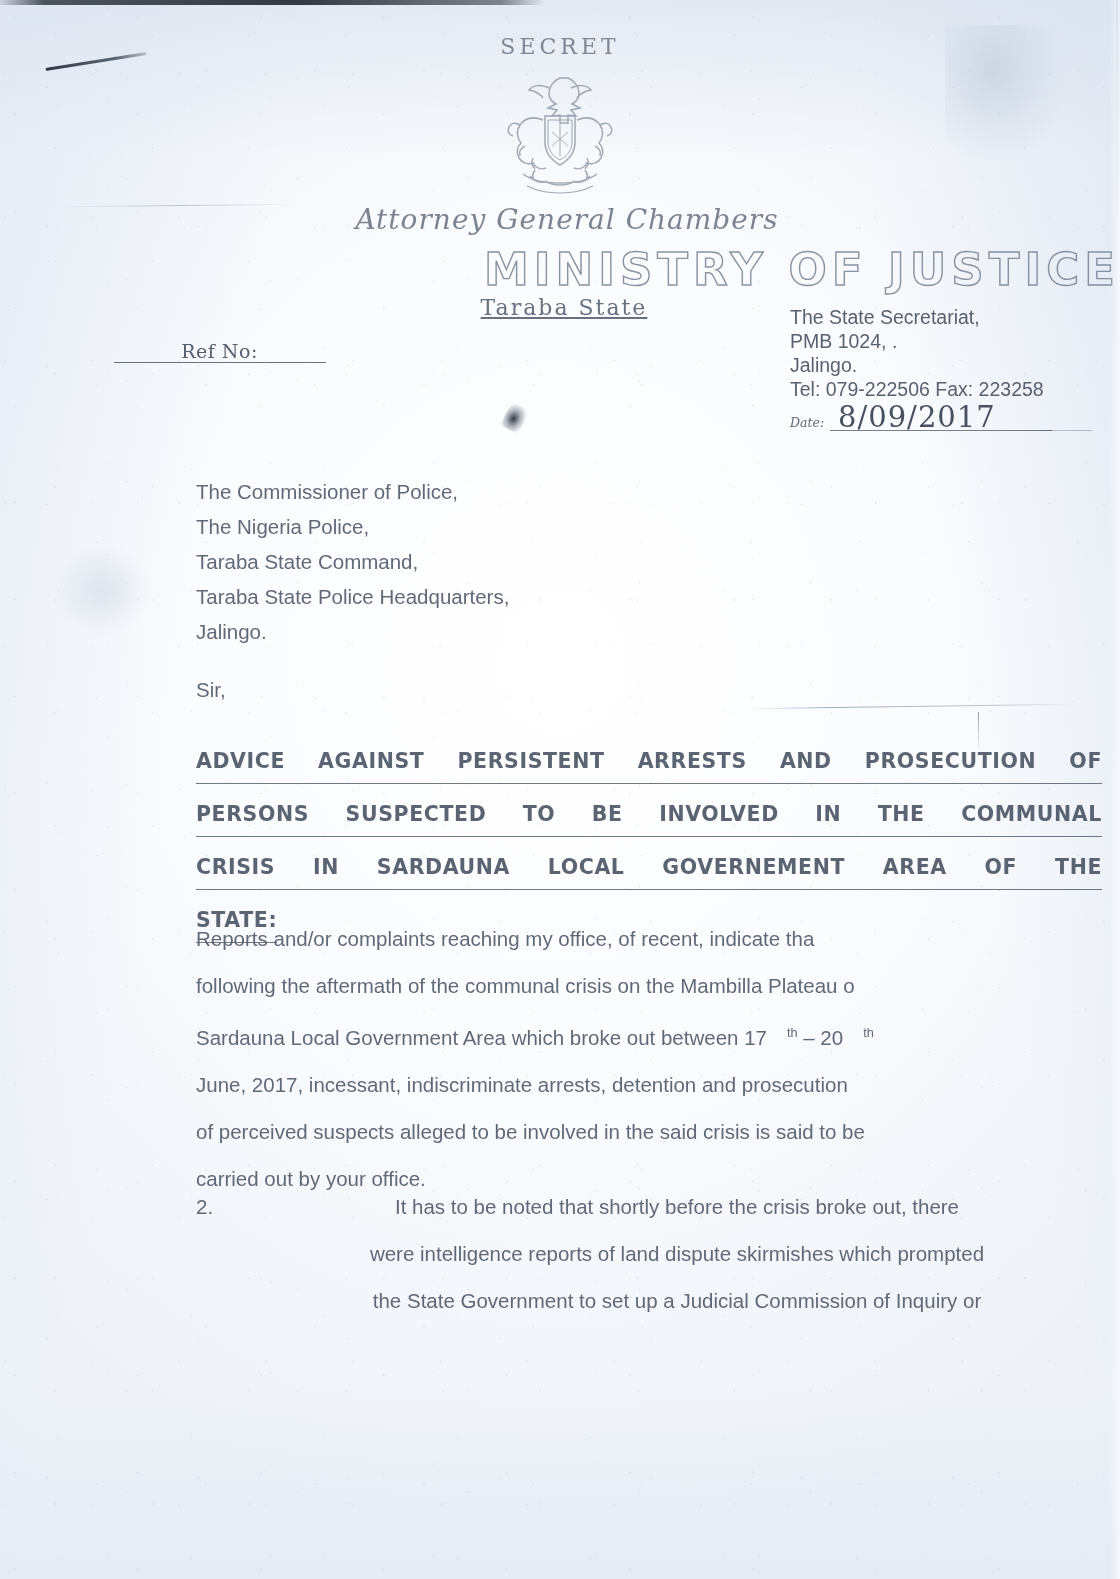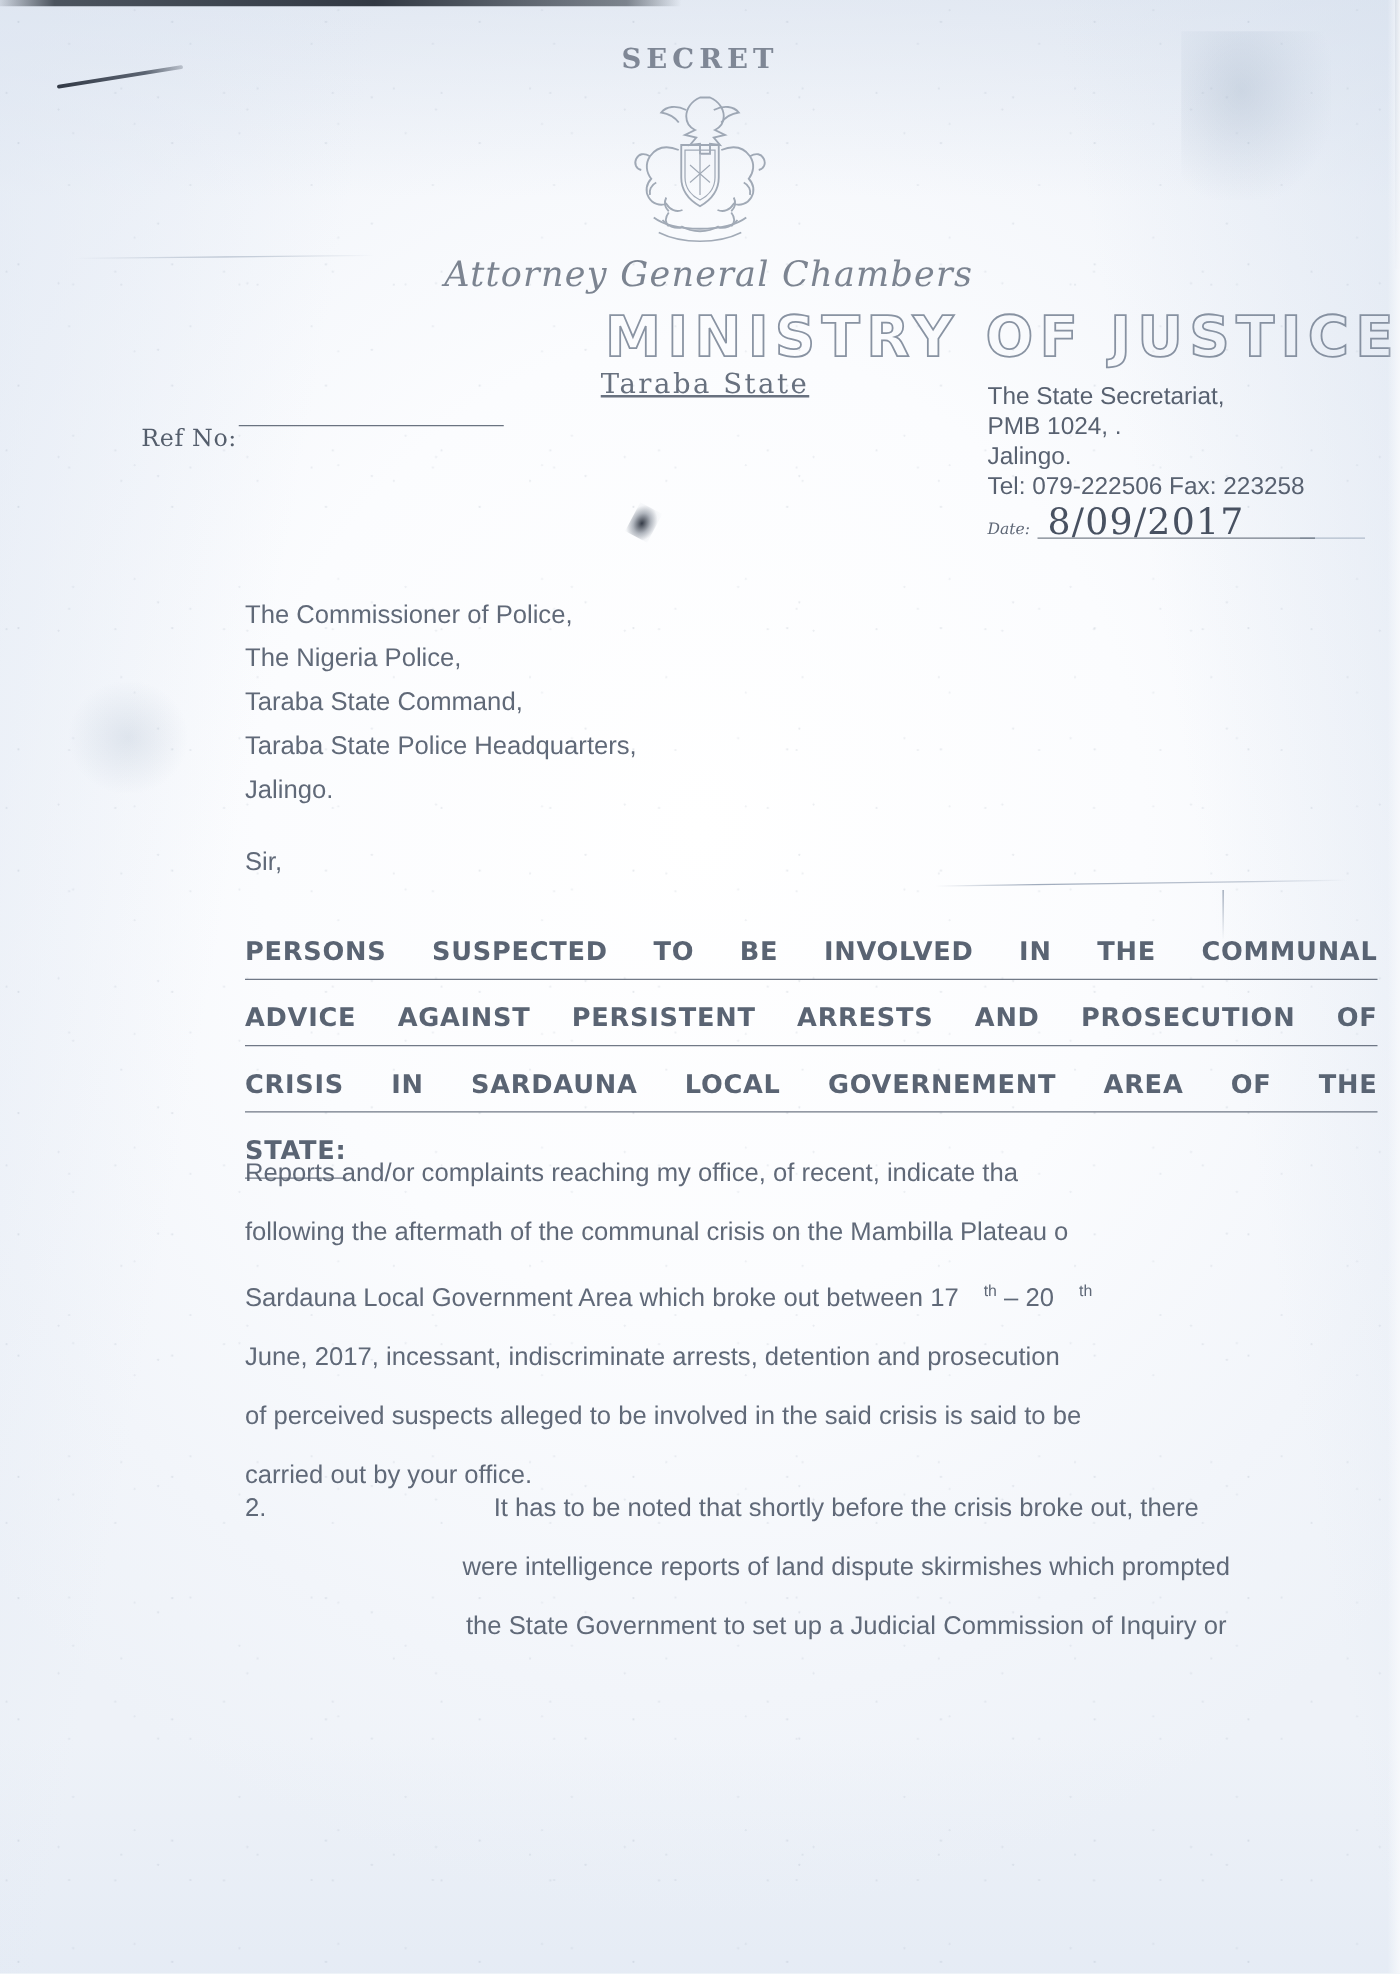--- a/index.html
+++ b/index.html
@@ -121,21 +121,21 @@
     background: rgba(130,145,168,0.55);
   }
 
   
   .secret-stamp {
     position: absolute;
     left: 0; right: 0;
     top: 34px;
     text-align: center;
     font-family: "DejaVu Serif", serif;
-    font-weight: bold;
+    font-weight: normal;
     font-size: 22px;
     letter-spacing: 4px;
     color: rgba(86,96,112,0.72);
   }
 
   .coat-of-arms {
     position: absolute;
     left: 50%;
     transform: translateX(-50%);
     top: 62px;
@@ -183,21 +183,22 @@
     padding-left: 8px;
     text-decoration: underline;
   }
 
   
   .ref-block {
     position: absolute;
     left: 113px;
     top: 340px;
     display: flex;
-    align-items: flex-start;
+    align-items: center;
+    flex-direction: column;
   }
   .ref-label {
     font-family: "DejaVu Serif", serif;
     font-size: 19px;
     color: rgba(70,80,96,0.92);
     letter-spacing: 0.5px;
     white-space: nowrap;
   }
   .ref-rule {
     width: 212px;
@@ -422,22 +423,22 @@
     <span class="rec-line">The Commissioner of Police,</span>
     <span class="rec-line">The Nigeria Police,</span>
     <span class="rec-line">Taraba State Command,</span>
     <span class="rec-line">Taraba State Police Headquarters,</span>
     <span class="rec-line">Jalingo.</span>
   </div>
 
   <div class="salutation">Sir,</div>
 
   <div class="subject">
+    <span class="subject-line just">ADVICE AGAINST PERSISTENT ARRESTS AND PROSECUTION OF</span>
     <span class="subject-line just">PERSONS SUSPECTED TO BE INVOLVED IN THE COMMUNAL</span>
-    <span class="subject-line just">ADVICE AGAINST PERSISTENT ARRESTS AND PROSECUTION OF</span>
     <span class="subject-line just">CRISIS IN SARDAUNA LOCAL GOVERNEMENT AREA OF THE</span>
     <span class="subject-line">STATE:</span>
   </div>
 
   <div class="body-text">
     <span class="para-line">Reports and/or complaints reaching my office, of recent, indicate tha</span>
     <span class="para-line">following the aftermath of the communal crisis on the Mambilla Plateau o</span>
     <span class="para-line"><span>Sardauna Local Government Area which broke out between 17</span><sup>th</sup><span> – 20</span><sup>th</sup></span>
     <span class="para-line">June, 2017, incessant, indiscriminate arrests, detention and prosecution</span>
     <span class="para-line">of perceived suspects alleged to be involved in the said crisis is said to be</span>

